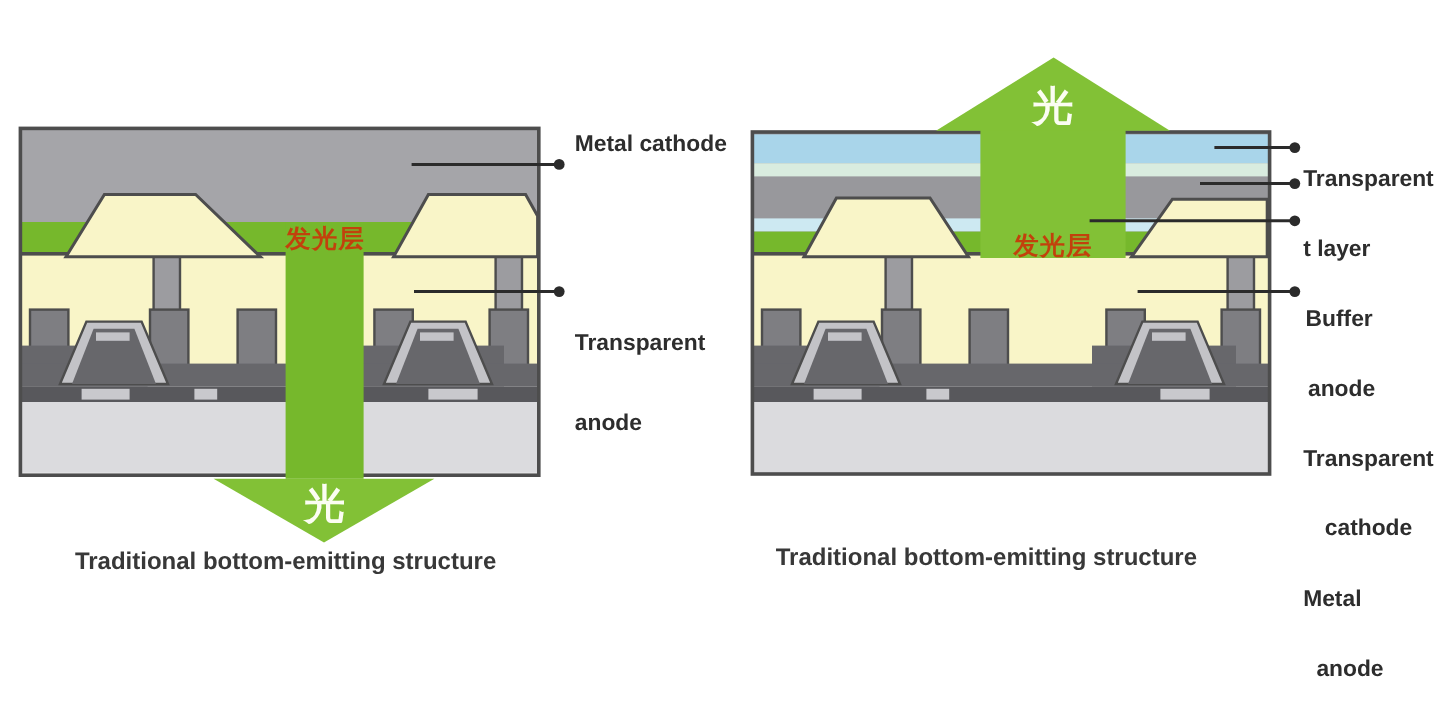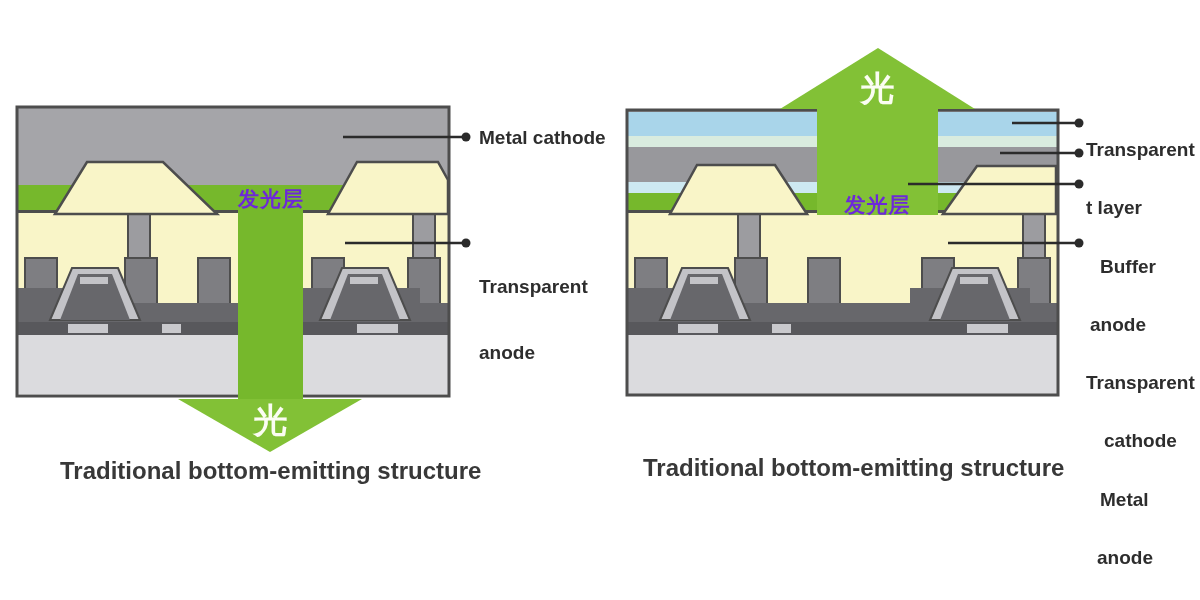--- a/index.html
+++ b/index.html
@@ -4,25 +4,25 @@
 <style>
   html,body{margin:0;padding:0;background:#ffffff;}
   #stage{
     position:relative;width:1200px;height:600px;background:#ffffff;overflow:hidden;
     font-family:"Liberation Sans","DejaVu Sans",sans-serif;
   }
   #scene{position:absolute;left:0;top:0;}
   .txt{position:absolute;font-weight:bold;color:#2d2d2d;white-space:pre;}
   .layer-label{font-size:19px;line-height:22px;}
   .right-label-line{display:block;font-size:19px;line-height:22.3px;}
-  .ind1{margin-left:14px;}.ind2{margin-left:4px;}.ind3{margin-left:18px;}
-  .ind4{margin-left:14px;}.ind5{margin-left:11px;}
-  .caption{font-size:24px;color:#383838;text-align:center;font-weight:bold;}
+  .ind1{margin-left:2px;}.ind2{margin-left:4px;}.ind3{margin-left:18px;}
+  .ind4{}.ind5{margin-left:11px;}
+  .caption{font-size:20px;color:#383838;text-align:center;font-weight:bold;}
   .light-glyph{font-size:34px;color:#fbfdf2;text-align:center;font-weight:bold;}
-  .eml-glyph{font-size:21px;color:#6d28d9;text-align:center;font-weight:bold;letter-spacing:1px;}
+  .eml-glyph{font-size:21px;color:#c2410c;text-align:center;font-weight:bold;letter-spacing:1px;}
 </style>
 </head>
 <body>
 
 <div id="stage">
 
   <svg id="scene" width="1200" height="600" viewBox="0 0 1200 600">
     <defs>
 
       <g id="interior">
@@ -117,21 +117,21 @@
         <circle cx="1079" cy="153" r="4.5" style="fill:var(--connector);stroke:none"></circle>
         <circle cx="1079" cy="184" r="4.5" style="fill:var(--connector);stroke:none"></circle>
         <circle cx="1079" cy="243" r="4.5" style="fill:var(--connector);stroke:none"></circle>
       </g>
     </g>
   </svg>
 
   <div class="txt eml-glyph" style="left:216px;top:185px;width:110px;">发光层</div>
   <div class="txt light-glyph" style="left:238px;top:398px;width:65px;">光</div>
 
-  <div class="txt layer-label" style="left:479px;top:127px;">Metal cathode</div>
+  <div class="txt layer-label" style="left:479px;top:110px;">Metal cathode</div>
   <div class="txt layer-label" style="left:479px;top:232px;">
     <span class="right-label-line">Transparent</span>
     <span class="right-label-line">anode</span>
   </div>
 
   <div class="txt eml-glyph" style="left:822px;top:191px;width:111px;">发光层</div>
   <div class="txt light-glyph" style="left:817px;top:66px;width:121px;">光</div>
 
   <div class="txt" style="left:1086px;top:103px;">
     <span class="right-label-line">Transparent</span>

